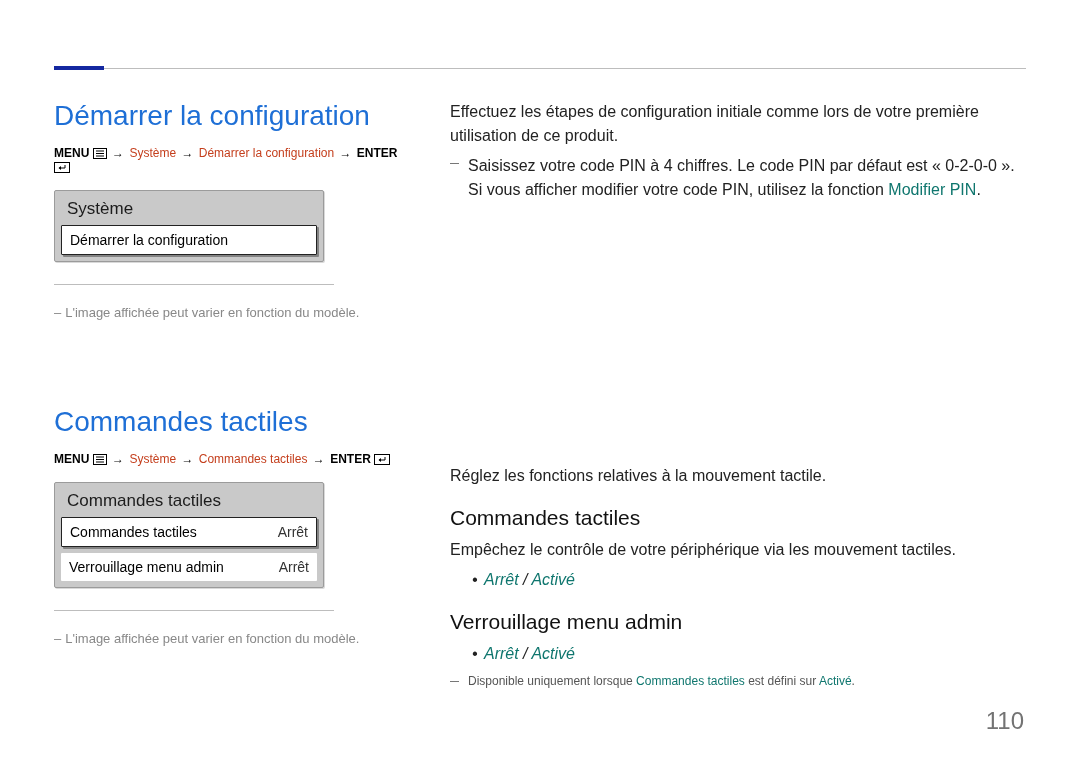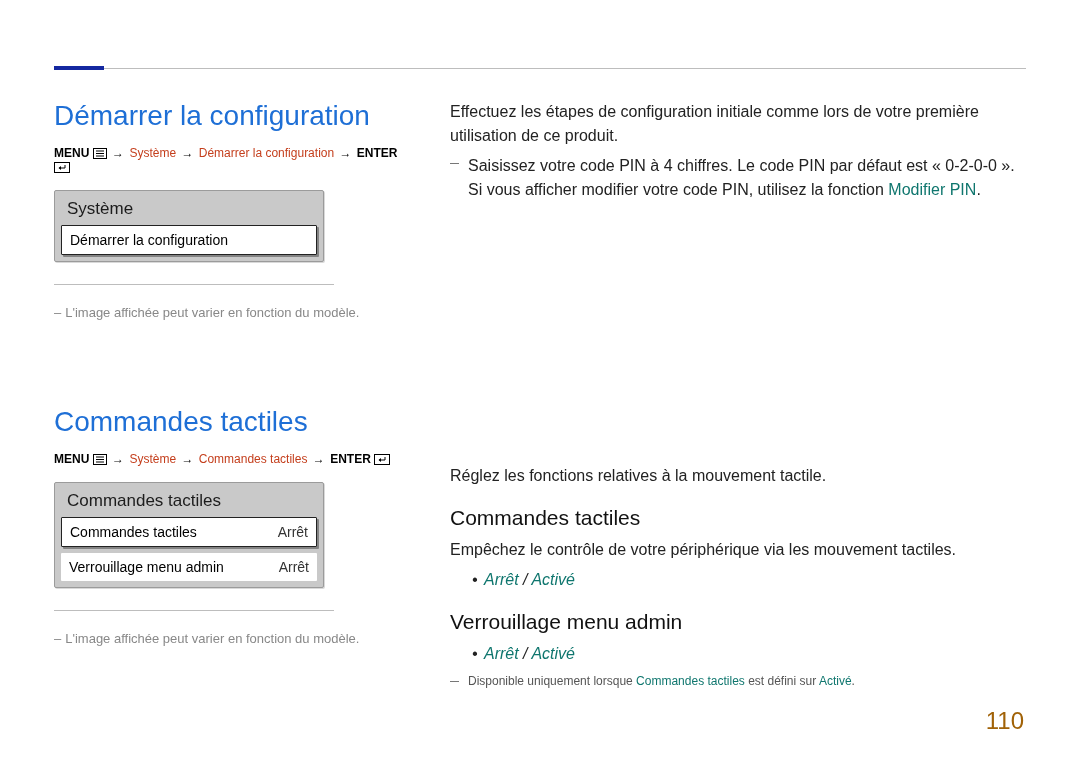--- a/index.html
+++ b/index.html
@@ -26,21 +26,21 @@
     top: 66px;
     width: 50px;
     height: 4px;
     background: #1428a0;
   }
   .page-number {
     position: absolute;
     right: 56px;
     bottom: 28px;
     font-size: 24px;
-    color: #a16207;
+    color: #737373;
     font-weight: 300;
   }
   .left-col {
     position: absolute;
     left: 54px;
     top: 100px;
     width: 352px;
   }
   .right-col {
     position: absolute;

